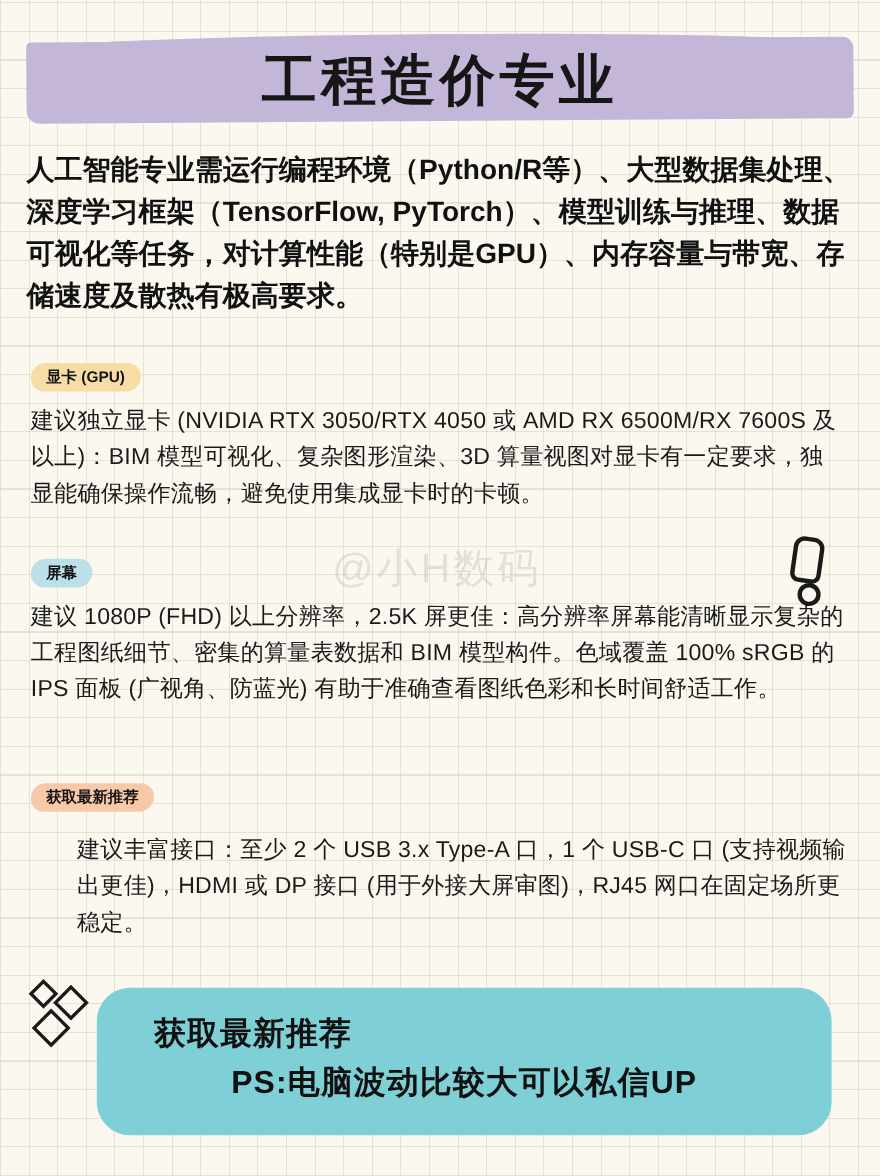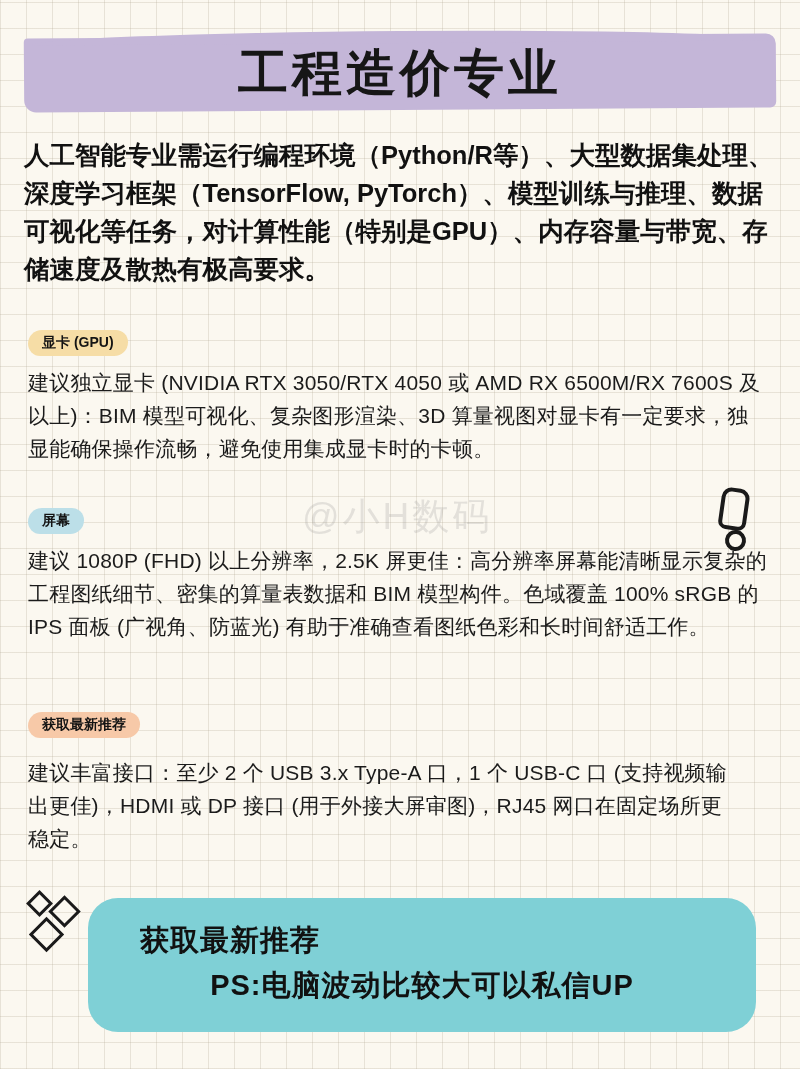--- a/index.html
+++ b/index.html
@@ -101,21 +101,21 @@
 
   .body-text {
     margin-top: 10px;
     font-size: 21px;
     line-height: 33px;
     color: #1b1b1b;
     letter-spacing: 0.2px;
   }
   .sec-gpu .body-text { width: 740px; }
   .sec-screen .body-text { width: 740px; }
-  .sec-ports .body-text { width: 700px; margin-top: 18px; }
+  .sec-ports .body-text { width: 700px; margin-top: 18px; padding-left: 42px; }
 
   
   .watermark {
     position: absolute;
     left: 278px;
     top: 492px;
     font-size: 37px;
     color: rgba(140,140,140,0.22);
     font-weight: normal;
     letter-spacing: 3px;

